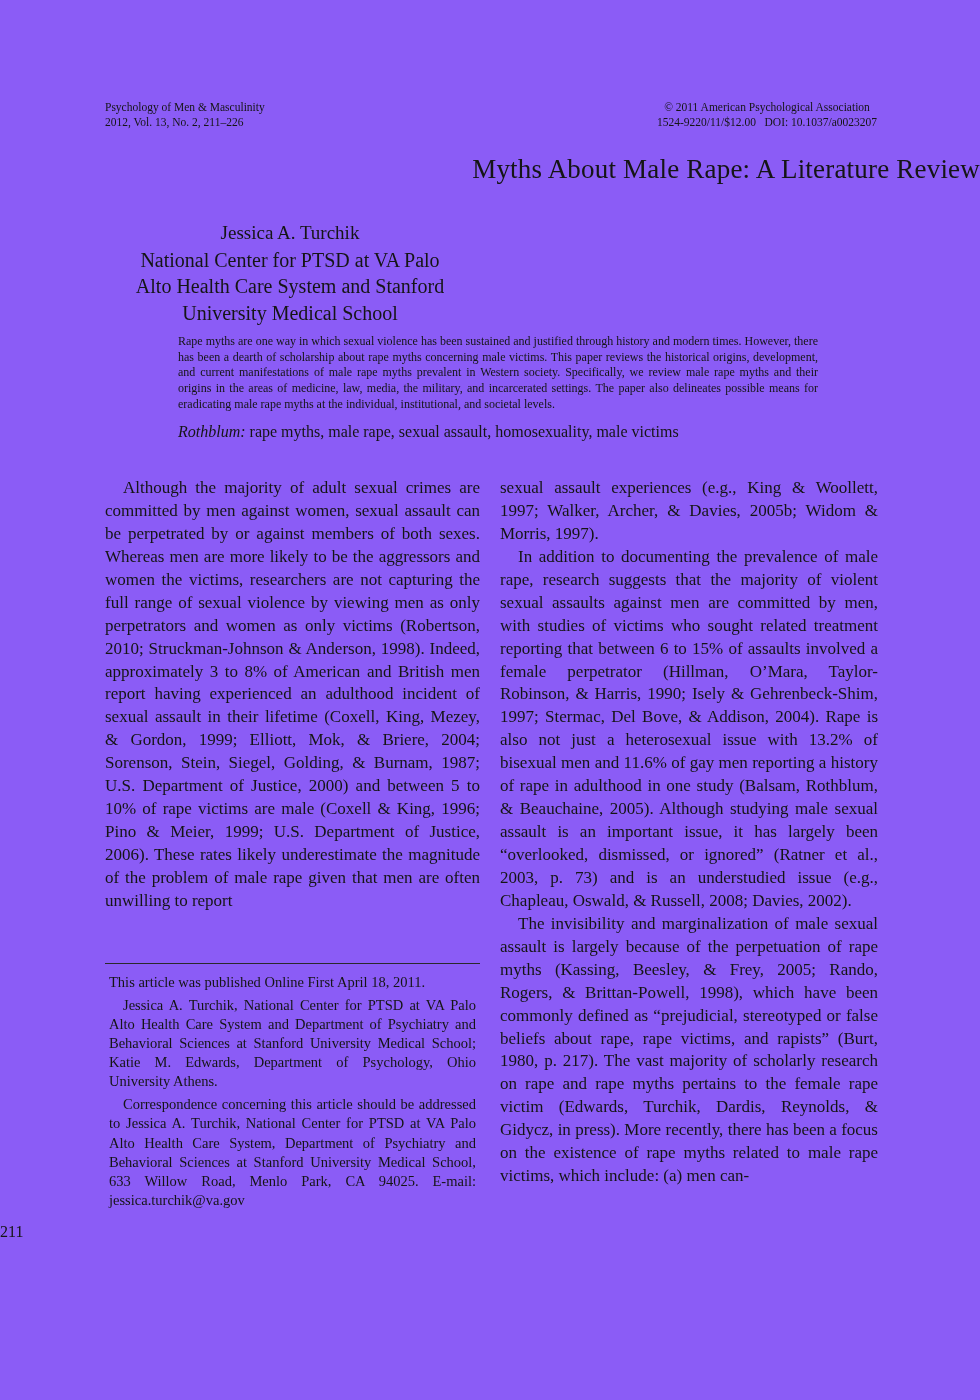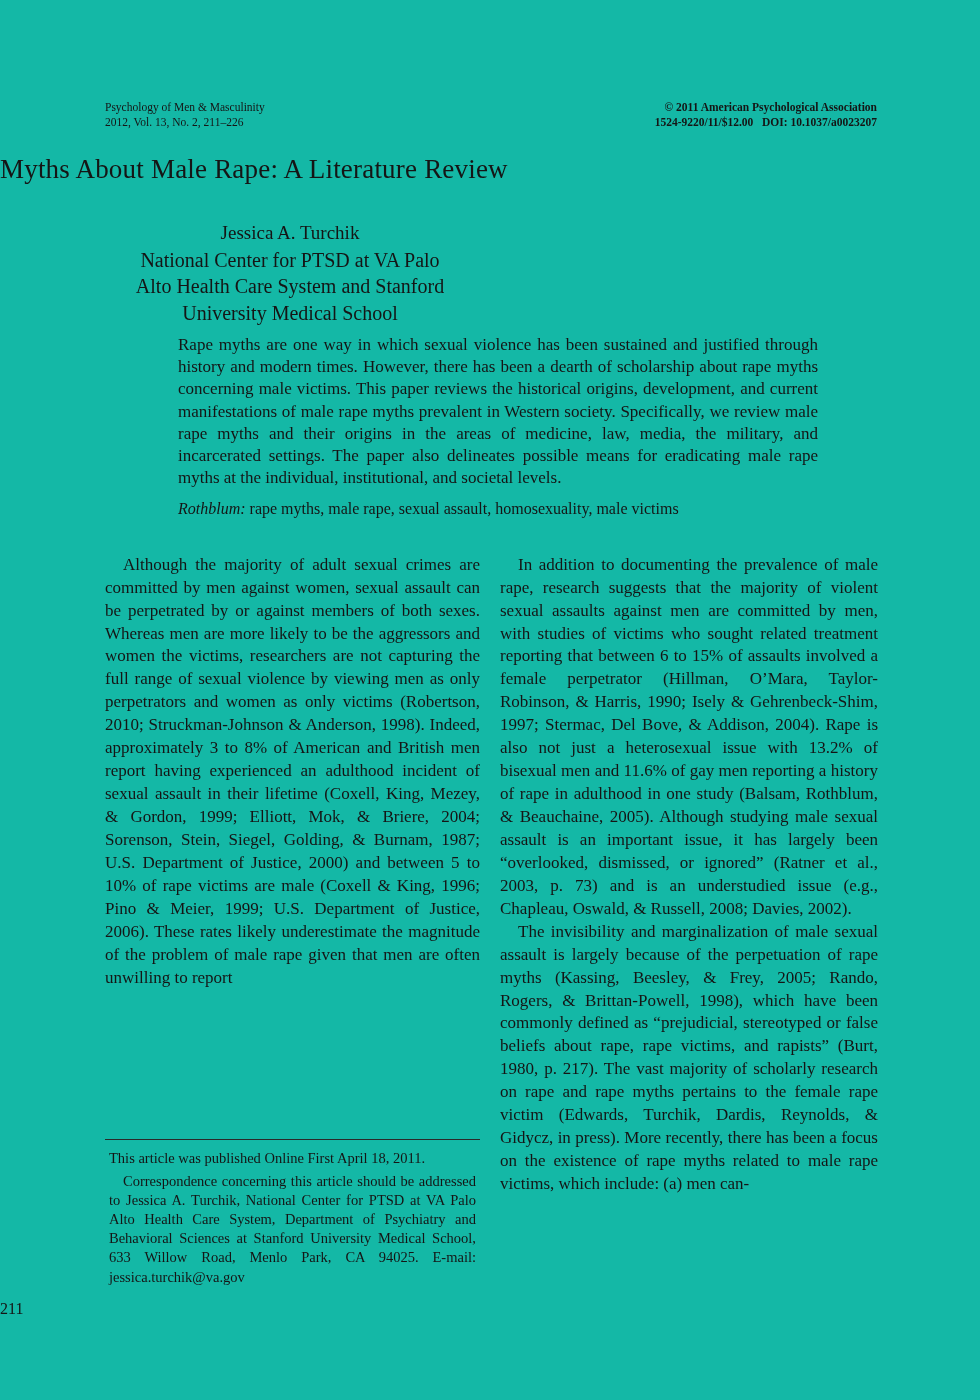--- a/index.html
+++ b/index.html
@@ -1,39 +1,39 @@
 <!DOCTYPE html>
 <html lang="en"><head>
 <meta charset="utf-8">
 <style>
   html, body { margin: 0; padding: 0; background: #e8e8e8; }
   .page {
     position: relative;
     width: 980px;
     height: 1400px;
     margin: 0 auto;
-    background: #14b8a6;
+    background: #8b5cf6;
     color: #151515;
     font-family: "Liberation Serif", "DejaVu Serif", serif;
     overflow: hidden;
   }
   
   .runhead {
     display: flex;
     justify-content: space-between;
     padding: 100px 103px 0 105px;
     font-size: 11.5px;
     line-height: 1.32;
   }
-  .runhead .rh-right { text-align: right; font-weight: bold; }
+  .runhead .rh-right { text-align: center; }
 
   
   .paper-title {
     margin: 24px 0 0 0;
-    text-align: left;
+    text-align: right;
     font-size: 27px;
     font-weight: 400;
     letter-spacing: 0.2px;
   }
 
   
   .authors {
     display: flex;
     margin: 36px 0 0 120px;
   }
@@ -44,21 +44,21 @@
   .author-affil {
     font-size: 20px;
     line-height: 1.32;
     margin: 2px auto 0 auto;
     max-width: 322px;
   }
 
   
   .abstract {
     margin: 8px 162px 0 178px;
-    font-size: 17px;
+    font-size: 12px;
     line-height: 1.3;
     text-align: justify;
   }
   .keywords {
     margin: 10px 162px 0 178px;
     font-size: 16px;
     line-height: 1.3;
   }
   .kw-label { font-style: italic; }
 
@@ -133,25 +133,27 @@
     <span>rape myths, male rape, sexual assault, homosexuality, male victims</span>
   </div>
 
   <div class="body-cols">
 
     <div class="col col-left">
       <p class="indent">Although the majority of adult sexual crimes are committed by men against women, sexual assault can be perpetrated by or against members of both sexes. Whereas men are more likely to be the aggressors and women the victims, researchers are not capturing the full range of sexual violence by viewing men as only perpetrators and women as only victims (Robertson, 2010; Struckman-Johnson &amp; Anderson, 1998). Indeed, approximately 3 to 8% of American and British men report having experienced an adulthood incident of sexual assault in their lifetime (Coxell, King, Mezey, &amp; Gordon, 1999; Elliott, Mok, &amp; Briere, 2004; Sorenson, Stein, Siegel, Golding, &amp; Burnam, 1987; U.S. Department of Justice, 2000) and between 5 to 10% of rape victims are male (Coxell &amp; King, 1996; Pino &amp; Meier, 1999; U.S. Department of Justice, 2006). These rates likely underestimate the magnitude of the problem of male rape given that men are often unwilling to report</p>
       <div class="footnote-block">
         <hr class="footnote-rule">
         <p>This article was published Online First April 18, 2011.</p>
+        <p class="indent">Jessica A. Turchik, National Center for PTSD at VA Palo Alto Health Care System and Department of Psychiatry and Behavioral Sciences at Stanford University Medical School; Katie M. Edwards, Department of Psychology, Ohio University Athens.</p>
         <p class="indent">Correspondence concerning this article should be addressed to Jessica A. Turchik, National Center for PTSD at VA Palo Alto Health Care System, Department of Psychiatry and Behavioral Sciences at Stanford University Medical School, 633 Willow Road, Menlo Park, CA 94025. E-mail: jessica.turchik@va.gov</p>
       </div>
     </div>
 
     <div class="col col-right">
+      <p>sexual assault experiences (e.g., King &amp; Woollett, 1997; Walker, Archer, &amp; Davies, 2005b; Widom &amp; Morris, 1997).</p>
       <p class="indent">In addition to documenting the prevalence of male rape, research suggests that the majority of violent sexual assaults against men are committed by men, with studies of victims who sought related treatment reporting that between 6 to 15% of assaults involved a female perpetrator (Hillman, O’Mara, Taylor-Robinson, &amp; Harris, 1990; Isely &amp; Gehrenbeck-Shim, 1997; Stermac, Del Bove, &amp; Addison, 2004). Rape is also not just a heterosexual issue with 13.2% of bisexual men and 11.6% of gay men reporting a history of rape in adulthood in one study (Balsam, Rothblum, &amp; Beauchaine, 2005). Although studying male sexual assault is an important issue, it has largely been “overlooked, dismissed, or ignored” (Ratner et al., 2003, p. 73) and is an understudied issue (e.g., Chapleau, Oswald, &amp; Russell, 2008; Davies, 2002).</p>
       <p class="indent">The invisibility and marginalization of male sexual assault is largely because of the perpetuation of rape myths (Kassing, Beesley, &amp; Frey, 2005; Rando, Rogers, &amp; Brittan-Powell, 1998), which have been commonly defined as “prejudicial, stereotyped or false beliefs about rape, rape victims, and rapists” (Burt, 1980, p. 217). The vast majority of scholarly research on rape and rape myths pertains to the female rape victim (Edwards, Turchik, Dardis, Reynolds, &amp; Gidycz, in press). More recently, there has been a focus on the existence of rape myths related to male rape victims, which include: (a) men can-</p>
     </div>
 
   </div>
 
   <div class="page-num">211</div>
 
 </div>
 

